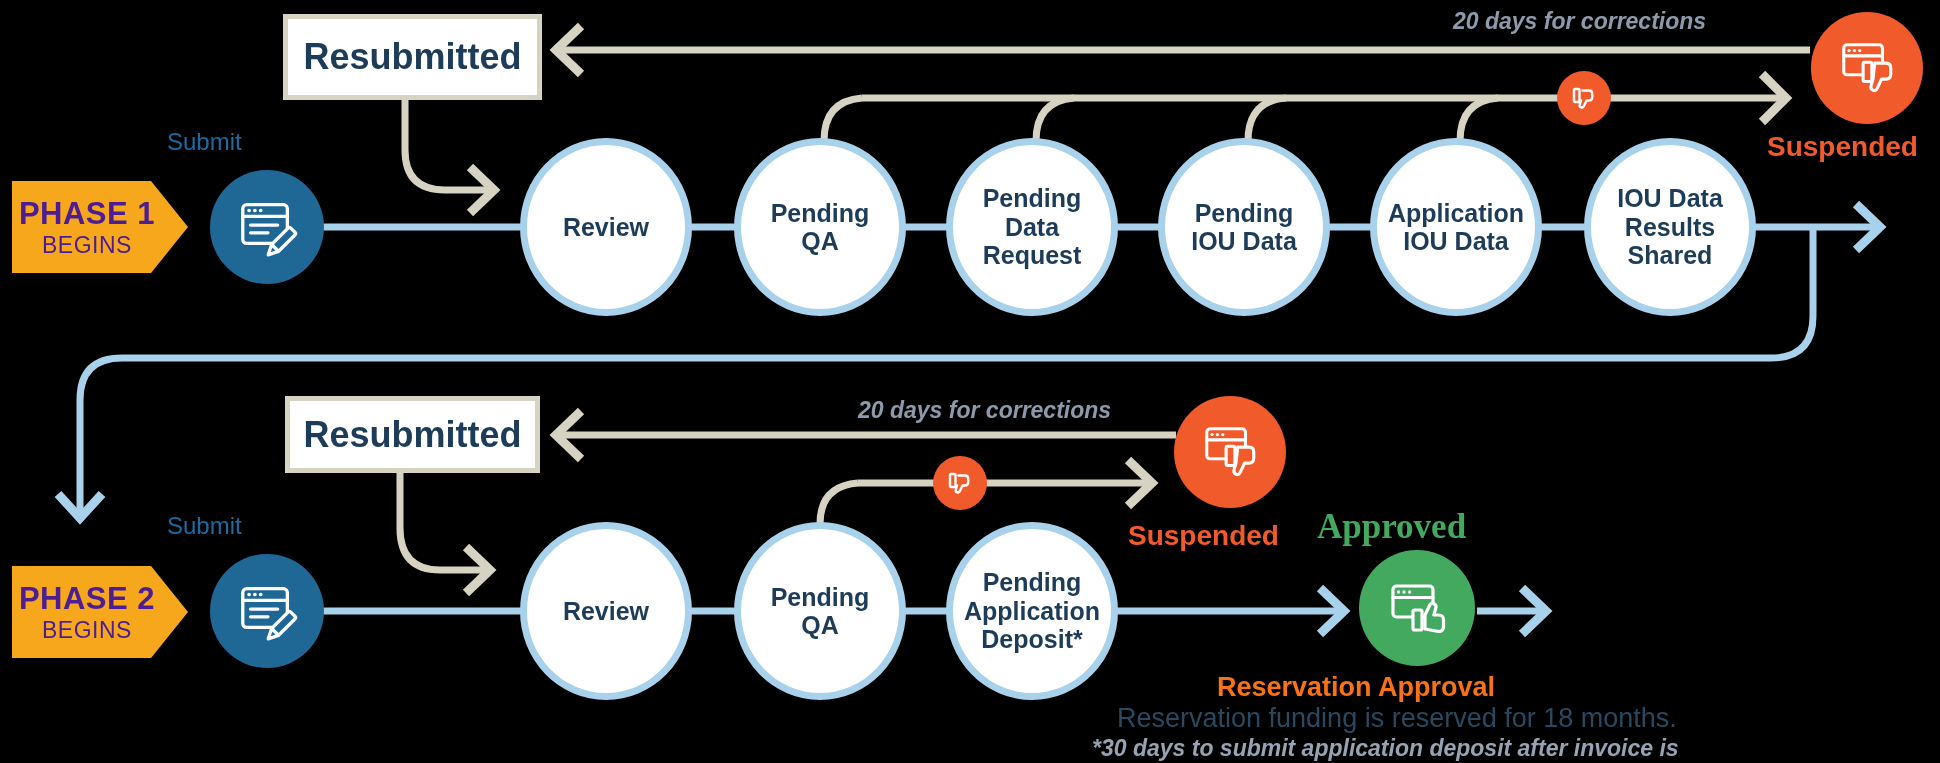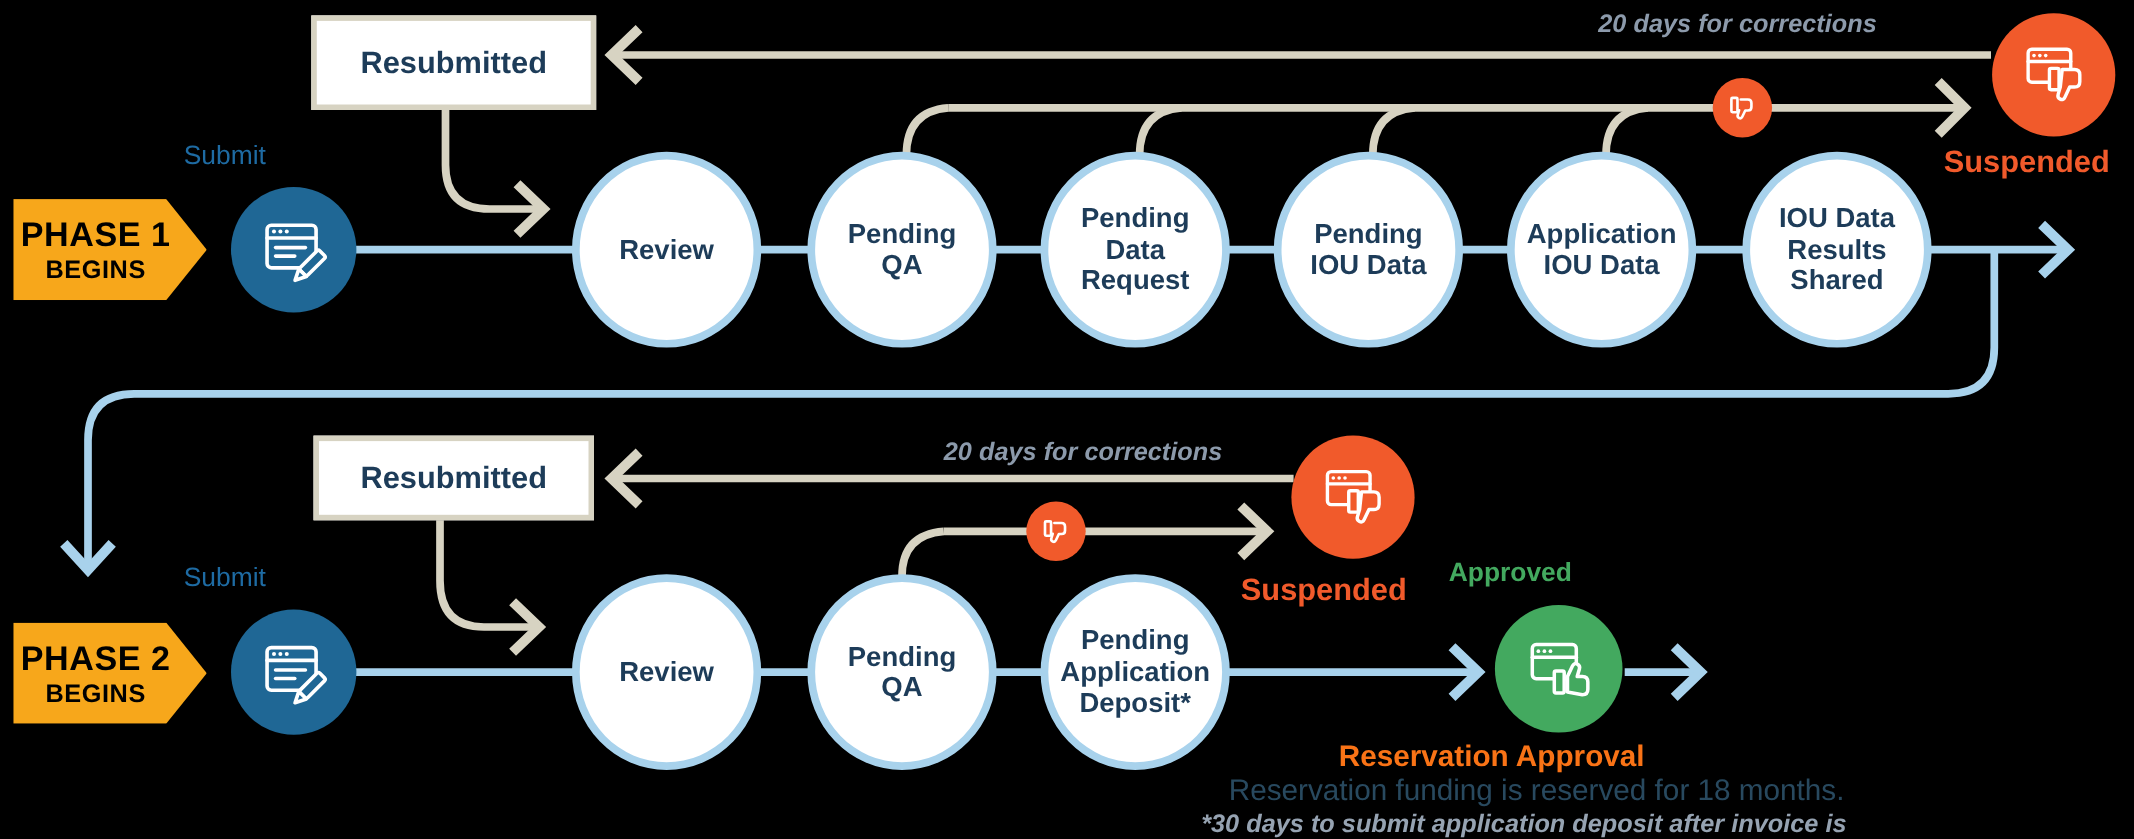--- a/index.html
+++ b/index.html
@@ -9,36 +9,36 @@
   .beige{stroke:#d7d3c2;stroke-width:7;fill:none;}
   .blue{stroke:#a8d2ec;stroke-width:7;fill:none;}
   .head{stroke-width:9;}
   .node{position:absolute;width:172px;height:178px;border:7px solid #a8d2ec;border-radius:50%;
         background:#fff;display:flex;align-items:center;justify-content:center;
         box-sizing:border-box;text-align:center;}
   .node-label{font-size:25px;font-weight:600;color:#1d3c59;line-height:1.14;white-space:pre-line;}
   .chevron{position:absolute;width:176px;height:92px;background:#f7a71b;
            clip-path:polygon(0 0,79% 0,100% 50%,79% 100%,0 100%);
            display:flex;flex-direction:column;align-items:center;justify-content:center;
-           padding-right:26px;box-sizing:border-box;color:#000000;}
+           padding-right:26px;box-sizing:border-box;color:#4c1d95;}
   .chev-title{font-size:31px;font-weight:700;line-height:1;letter-spacing:.5px;}
-  .chev-sub{font-size:23px;font-weight:700;line-height:1;margin-top:5px;letter-spacing:.5px;}
+  .chev-sub{font-size:23px;font-weight:400;line-height:1;margin-top:5px;letter-spacing:.5px;}
   .circle-btn{position:absolute;border-radius:50%;display:flex;align-items:center;justify-content:center;}
   .submit-circle{width:114px;height:114px;background:#1f6795;}
   .suspended-circle{width:112px;height:112px;background:#f15a2b;}
   .approved-circle{width:116px;height:116px;background:#43a95f;}
   .mini-thumb{width:54px;height:54px;background:#f15a2b;}
   .resubmit-box{position:absolute;background:#fff;border:5px solid #d7d3c2;
                 display:flex;align-items:center;justify-content:center;box-sizing:border-box;}
-  .resubmit-label{font-size:28px;font-weight:600;color:#1d3c59;}
+  .resubmit-label{font-size:36px;font-weight:600;color:#1d3c59;}
   .txt{position:absolute;white-space:pre-line;}
   .submit-label{width:200px;font-size:24px;font-weight:400;color:#1e6ba3;}
   .corrections{width:340px;font-size:23px;font-style:italic;font-weight:600;color:#8c9aab;}
   .suspended-label{width:200px;font-size:28px;font-weight:700;color:#f15a2b;}
-  .approved-label{width:200px;font-size:24px;font-weight:700;color:#43a95f;}
+  .approved-label{width:200px;font-size:35px;font-weight:700;color:#43a95f;font-family:Liberation Serif, serif;}
   .approval-title{width:400px;font-size:27px;font-weight:700;color:#f97316;}
   .approval-sub{width:600px;font-size:27px;font-weight:400;color:#28495f;}
   .footnote{width:650px;font-size:23px;font-style:italic;font-weight:600;color:#96a3b2;}
   .icon{stroke:#fff;fill:none;stroke-linecap:round;stroke-linejoin:round;}
   .dot{fill:#fff;stroke:none;}
   .fill-blue{fill:#1f6795;}
   .fill-orange{fill:#f15a2b;}
   .fill-green{fill:#43a95f;}
 </style>
 </head>

